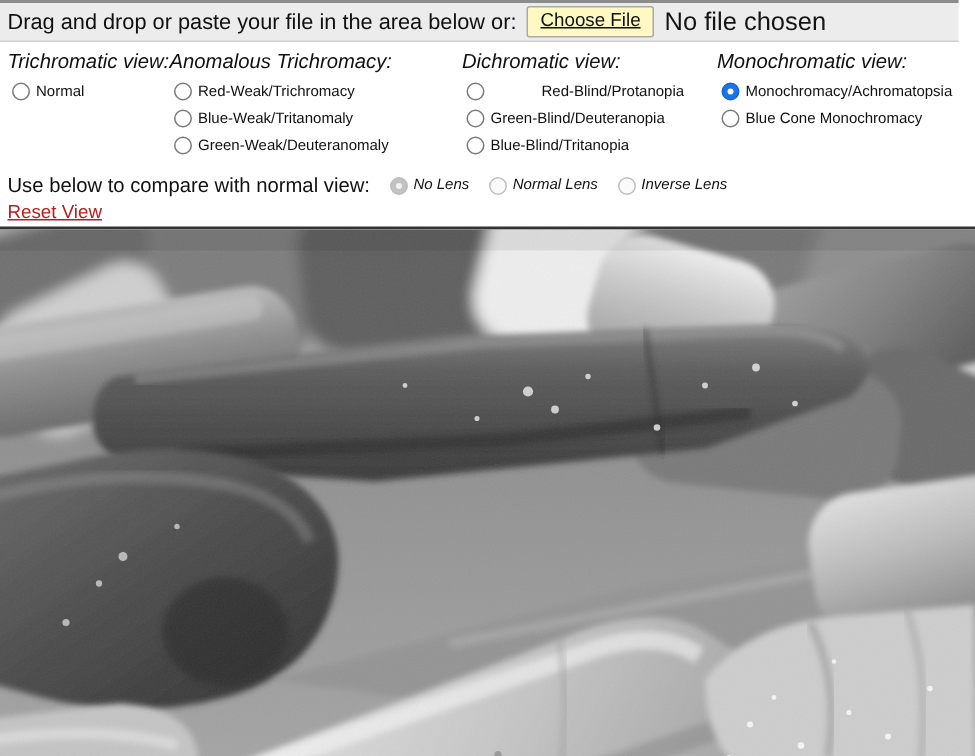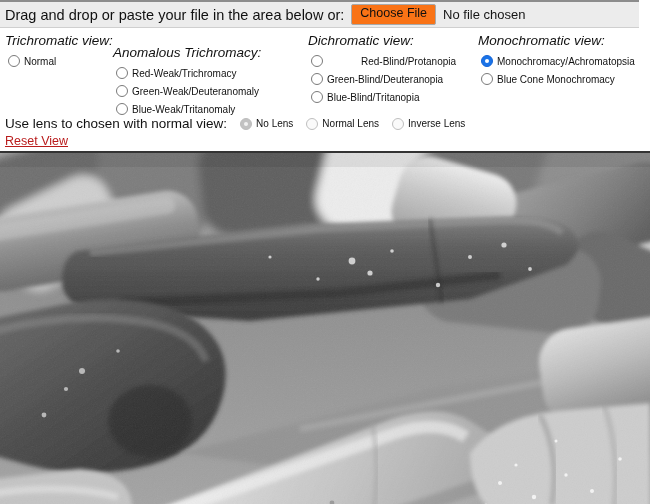--- a/index.html
+++ b/index.html
@@ -22,28 +22,29 @@
     border-bottom: 1px solid #cfcfcf;
     display: flex; align-items: center;
     padding-left: 5px;
     white-space: nowrap;
   }
   .dropbar-label { font-size: 14.5px; color: #101010; }
   .file-input { display: inline-flex; align-items: center; margin-left: 7px; }
   .choose-file-btn {
     font-family: "Liberation Sans", sans-serif;
     font-size: 12.5px; color: #101010;
-    background: #f97316;
+    background: #fef9c3;
     border: 1px solid #a9a9a9;
     border-radius: 2px;
     padding: 2px 8px 3px 8px;
     line-height: 1.1;
     cursor: default;
-  }
-  .file-status { font-size: 13px; color: #151515; margin-left: 7px; }
+    text-decoration: underline;
+  }
+  .file-status { font-size: 17px; color: #151515; margin-left: 7px; }
 
   
   .controls { position: absolute; left: 0; top: 28px; width: 650px; height: 104px; background: #ffffff; }
 
   .group { position: absolute; }
   .group-title {
     font-size: 13.5px; font-style: italic; color: #111;
     white-space: nowrap; margin-bottom: 4px;
   }
   .opt {
@@ -70,21 +71,21 @@
   .radio.disabled { border-color: #bfbfbf; background: #fafafa; }
   .radio.disabled.checked { border-color: #bdbdbd; background: #c2c2c2; }
   .radio.disabled.checked::after { background: #f2f2f2; }
 
   
   .lens-row {
     position: absolute; left: 5px; top: 88px;
     display: flex; align-items: center; white-space: nowrap;
   }
   .lens-label { font-size: 13.5px; color: #111; }
-  .lens-opt { display: flex; align-items: center; margin-left: 13px; }
+  .lens-opt { display: flex; align-items: center; margin-left: 13px; font-style: italic; }
   .lens-opt .opt-label { margin-left: 4px; }
 
   .reset-link {
     position: absolute; left: 5px; top: 106px;
     font-size: 12.5px;
     color: #b91c1c;
     text-decoration: underline;
     cursor: pointer;
   }
 
@@ -116,33 +117,33 @@
   <div class="controls">
 
     <div class="group" style="left:5px; top:5px;">
       <div class="group-title">Trichromatic view:</div>
       <div class="opt" style="margin-left:3px;">
         <span class="radio"></span>
         <span class="opt-label">Normal</span>
       </div>
     </div>
 
-    <div class="group" style="left:113px; top:17px;">
+    <div class="group" style="left:113px; top:5px;">
       <div class="group-title">Anomalous Trichromacy:</div>
       <div class="opt" style="margin-left:3px;">
         <span class="radio"></span>
         <span class="opt-label">Red-Weak/Trichromacy</span>
       </div>
       <div class="opt" style="margin-left:3px;">
         <span class="radio"></span>
+        <span class="opt-label">Blue-Weak/Tritanomaly</span>
+      </div>
+      <div class="opt" style="margin-left:3px;">
+        <span class="radio"></span>
         <span class="opt-label">Green-Weak/Deuteranomaly</span>
-      </div>
-      <div class="opt" style="margin-left:3px;">
-        <span class="radio"></span>
-        <span class="opt-label">Blue-Weak/Tritanomaly</span>
       </div>
     </div>
 
     <div class="group" style="left:308px; top:5px;">
       <div class="group-title">Dichromatic view:</div>
       <div class="opt" style="margin-left:3px;gap:34px;">
         <span class="radio"></span>
         <span class="opt-label">Red-Blind/Protanopia</span>
       </div>
       <div class="opt" style="margin-left:3px;">
@@ -161,21 +162,21 @@
         <span class="radio checked"></span>
         <span class="opt-label">Monochromacy/Achromatopsia</span>
       </div>
       <div class="opt" style="margin-left:3px;">
         <span class="radio"></span>
         <span class="opt-label">Blue Cone Monochromacy</span>
       </div>
     </div>
 
     <div class="lens-row">
-      <span class="lens-label">Use lens to chosen with normal view:</span>
+      <span class="lens-label">Use below to compare with normal view:</span>
       <span class="lens-opt">
         <span class="radio checked disabled"></span>
         <span class="opt-label">No Lens</span>
       </span>
       <span class="lens-opt">
         <span class="radio disabled"></span>
         <span class="opt-label">Normal Lens</span>
       </span>
       <span class="lens-opt">
         <span class="radio disabled"></span>

